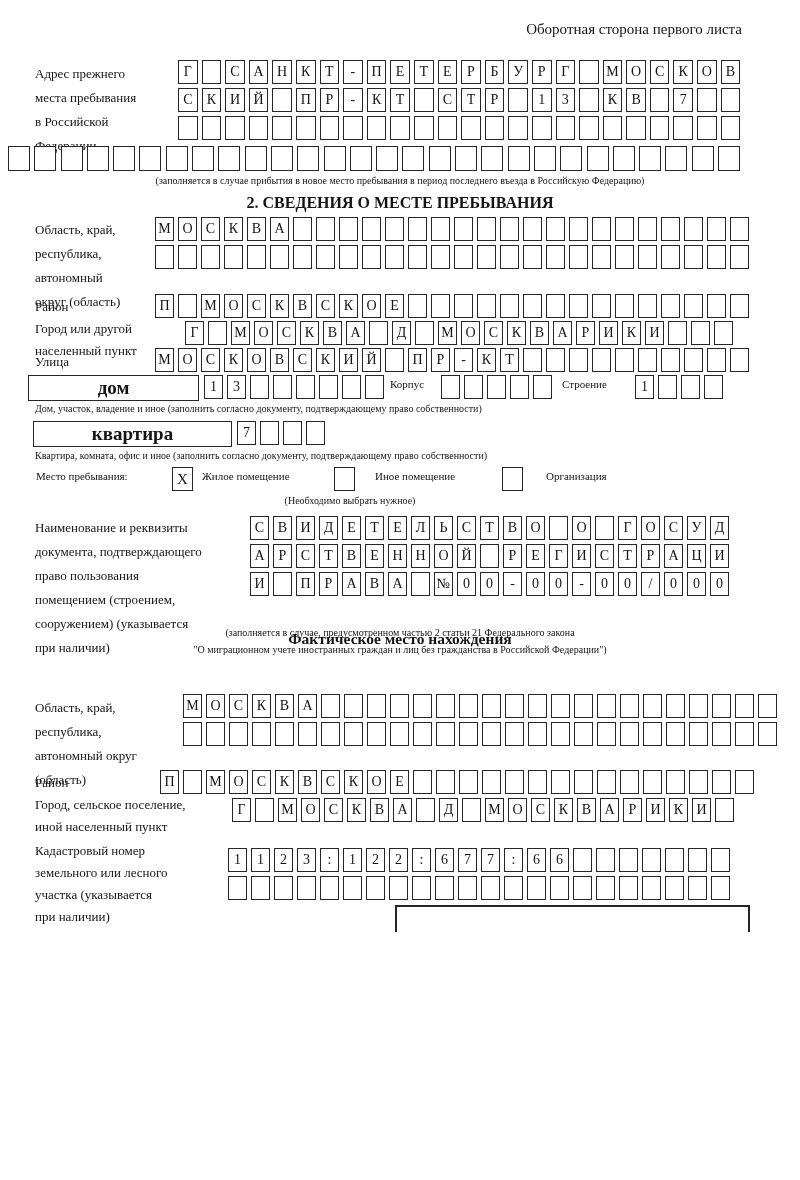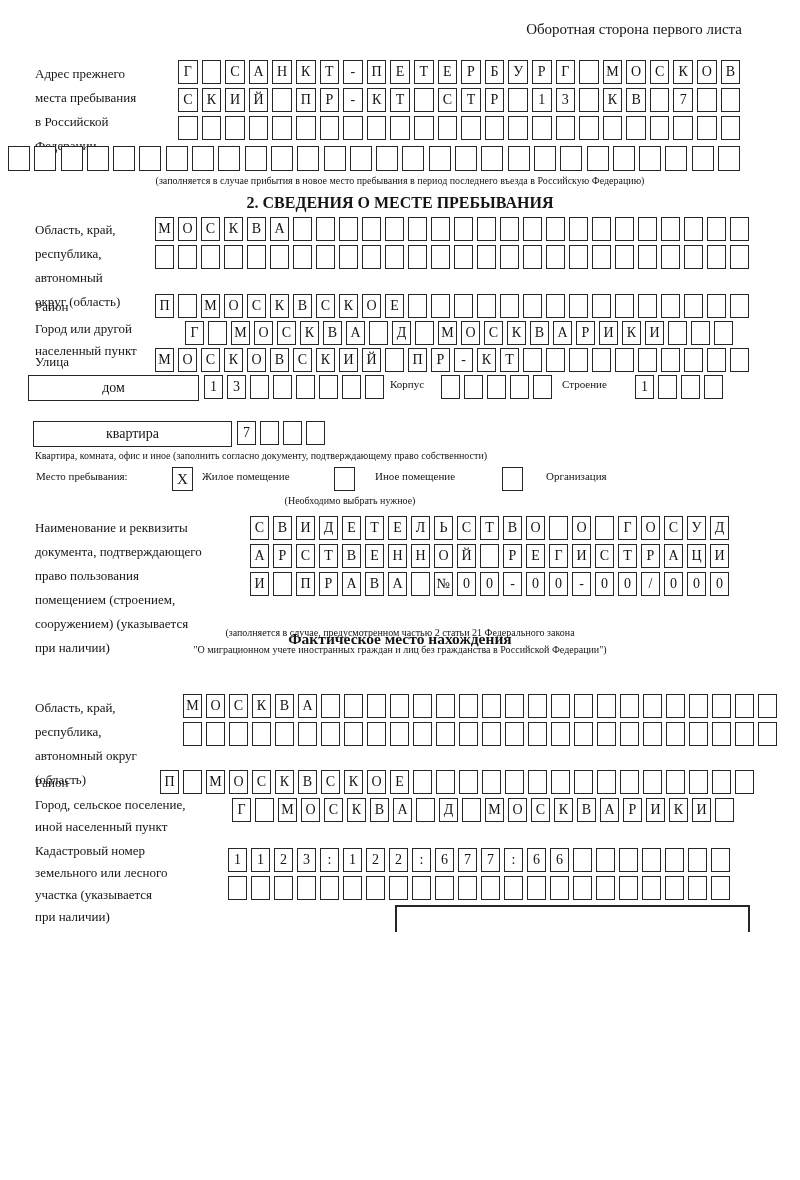--- a/index.html
+++ b/index.html
@@ -16,21 +16,21 @@
   .cells{display:flex;}
   .cells .cell{box-sizing:border-box;border:1.5px solid #262626;background:#fff;
     display:flex;align-items:center;justify-content:center;
     font-family:"Liberation Serif","DejaVu Serif",serif;font-size:14px;color:#141414;}
   .c-s1 .cell{width:19.6px;height:24px;margin-right:4px;}
   .c-wide .cell{width:22px;height:25px;margin-right:4.3px;}
   .c-std .cell{width:19px;height:24px;margin-right:4px;}
   .cells .cell:last-child{margin-right:0;}
   .stack .cells{margin-bottom:4px;}
   .bigbox{box-sizing:border-box;border:1.5px solid #262626;height:26px;
-    display:flex;align-items:center;justify-content:center;font-size:14px;}
+    display:flex;align-items:center;justify-content:center;font-size:19px;font-weight:bold;}
   .cb{box-sizing:border-box;border:1.5px solid #262626;width:21px;height:24px;
     display:flex;align-items:center;justify-content:center;font-size:15px;}
   .opt{font-size:11px;}
   .markbox{box-sizing:border-box;border:2px solid #262626;background:#fff;}
   .markcap{font-size:14.5px;line-height:19.5px;text-align:center;white-space:pre-line;}
 </style>
 </head>
 <body>
 
 <div class="page">
@@ -326,20 +326,21 @@
       <div class="cell"></div>
       <div class="cell"></div>
     </div>
   <div class="abs opt" style="left:562px;top:378px;">Строение</div>
   <div class="abs cells c-std" style="left:635px;top:375px;">
       <div class="cell">1</div>
       <div class="cell"></div>
       <div class="cell"></div>
       <div class="cell"></div>
     </div>
+  <div class="abs caption" style="left:35px;top:403px;">Дом, участок, владение и иное (заполнить согласно документу, подтверждающему право собственности)</div>
 
   <div class="abs bigbox" style="left:33px;top:421px;width:199px;">квартира</div>
   <div class="abs cells c-std" style="left:237px;top:421px;">
       <div class="cell">7</div>
       <div class="cell"></div>
       <div class="cell"></div>
       <div class="cell"></div>
     </div>
   <div class="abs caption" style="left:35px;top:450px;">Квартира, комната, офис и иное (заполнить согласно документу, подтверждающему право собственности)</div>
 

